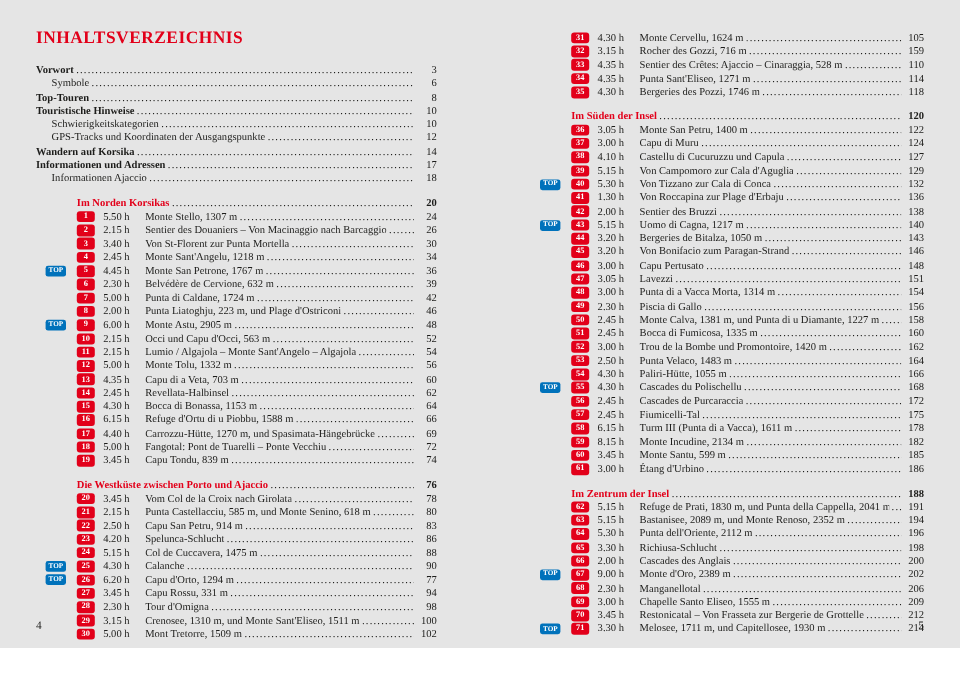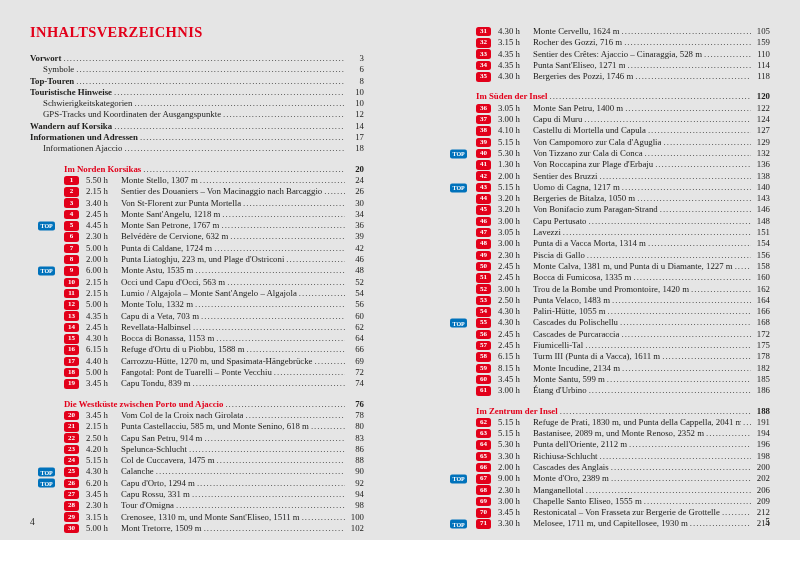--- a/index.html
+++ b/index.html
@@ -163,21 +163,21 @@
     <span class="num-badge">8</span>
     <span class="time">2.00 h</span>
     <span class="tour-title">Punta Liatoghju, 223 m, und Plage d'Ostriconi</span>
     <span class="dots"></span>
     <span class="pagenum">46</span>
   </div>
             <div class="row tour-row has-top">
     <span class="top-badge">TOP</span>
     <span class="num-badge">9</span>
     <span class="time">6.00 h</span>
-    <span class="tour-title">Monte Astu, 1535 m</span>
+    <span class="tour-title">Monte Astu, 2905 m</span>
     <span class="dots"></span>
     <span class="pagenum">48</span>
   </div>
             <div class="row tour-row">
 
     <span class="num-badge">10</span>
     <span class="time">2.15 h</span>
     <span class="tour-title">Occi und Capu d'Occi, 563 m</span>
     <span class="dots"></span>
     <span class="pagenum">52</span>
@@ -310,21 +310,21 @@
     <span class="tour-title">Calanche</span>
     <span class="dots"></span>
     <span class="pagenum">90</span>
   </div>
             <div class="row tour-row has-top">
     <span class="top-badge">TOP</span>
     <span class="num-badge">26</span>
     <span class="time">6.20 h</span>
     <span class="tour-title">Capu d'Orto, 1294 m</span>
     <span class="dots"></span>
-    <span class="pagenum">92</span>
+    <span class="pagenum">77</span>
   </div>
             <div class="row tour-row">
 
     <span class="num-badge">27</span>
     <span class="time">3.45 h</span>
     <span class="tour-title">Capu Rossu, 331 m</span>
     <span class="dots"></span>
     <span class="pagenum">94</span>
   </div>
             <div class="row tour-row">
@@ -423,21 +423,21 @@
     <span class="num-badge">37</span>
     <span class="time">3.00 h</span>
     <span class="tour-title">Capu di Muru</span>
     <span class="dots"></span>
     <span class="pagenum">124</span>
   </div>
             <div class="row tour-row">
 
     <span class="num-badge">38</span>
     <span class="time">4.10 h</span>
-    <span class="tour-title">Castellu di Mortella und Capula</span>
+    <span class="tour-title">Castellu di Cucuruzzu und Capula</span>
     <span class="dots"></span>
     <span class="pagenum">127</span>
   </div>
             <div class="row tour-row">
 
     <span class="num-badge">39</span>
     <span class="time">5.15 h</span>
     <span class="tour-title">Von Campomoro zur Cala d'Aguglia</span>
     <span class="dots"></span>
     <span class="pagenum">129</span>

